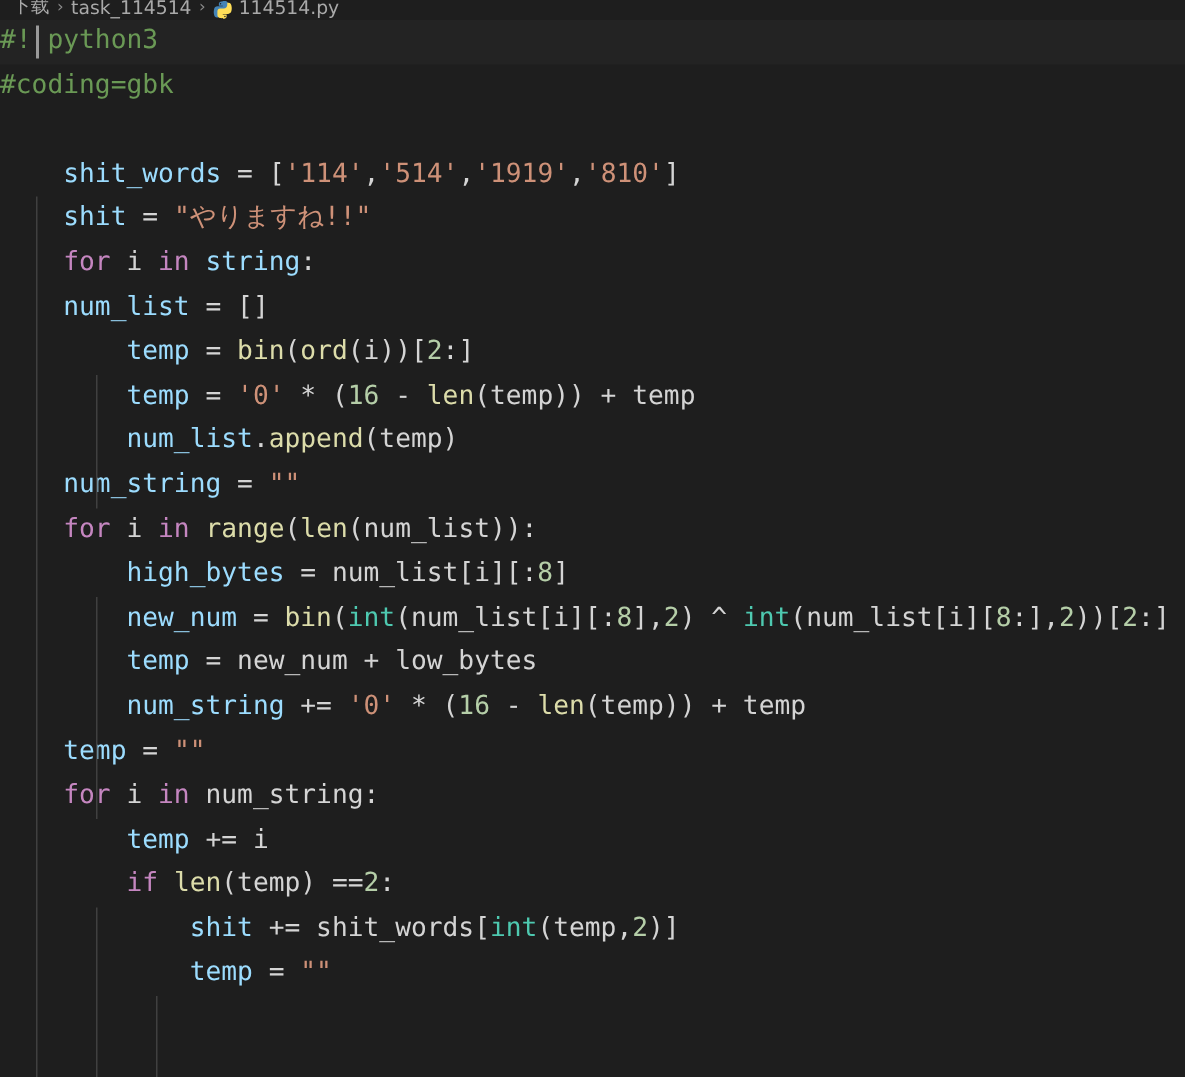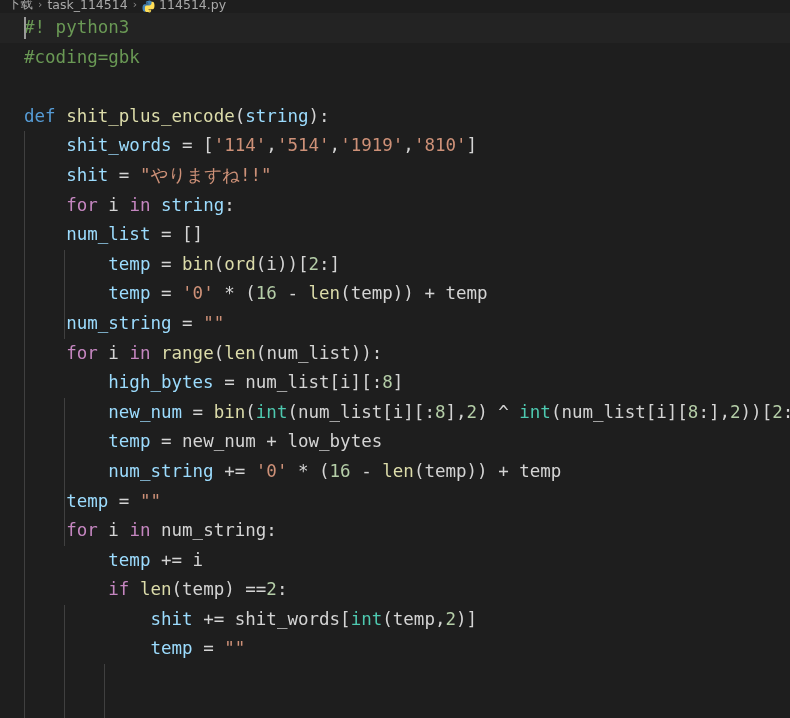--- a/index.html
+++ b/index.html
@@ -62,21 +62,20 @@
     position: relative;
     padding-top: 0px;
   }
 
   .line {
     position: relative;
     height: 29.6px;
     line-height: 29.6px;
     font-size: 17.5px;
     white-space: pre;
-    padding-left: 24px;
     color: #d4d4d4;
     letter-spacing: 0px;
   }
   .line.current {
     background: #232323;
     box-shadow: inset 0 0 0 0px #282828;
   }
 
   
   .guide {
@@ -122,27 +121,27 @@
     </svg>
   </span>
   <span class="crumb">114514.py</span>
 </div>
 
 <div id="editor">
   <div class="code-area" id="code-area">
       <div class="line current"><span class="t-com">#! python3</span></div>
       <div class="line"><span class="t-com">#coding=gbk</span></div>
       <div class="line">&nbsp;</div>
-      <div class="line"><span class="t-def">def</span><span class="t-pl"> </span><span class="t-fn">shit_plus_encode</span><span class="t-pl">(</span><span class="t-var">string</span><span class="t-pl">):</span></div>
       <div class="line"><span>    </span><span class="t-var">shit_words</span><span class="t-pl"> = [</span><span class="t-str">'114'</span><span class="t-pl">,</span><span class="t-str">'514'</span><span class="t-pl">,</span><span class="t-str">'1919'</span><span class="t-pl">,</span><span class="t-str">'810'</span><span class="t-pl">]</span></div>
       <div class="line"><span>    </span><span class="t-var">shit</span><span class="t-pl"> = </span><span class="t-str">"やりますね!!"</span></div>
       <div class="line"><span>    </span><span class="t-kw">for</span><span class="t-pl"> i </span><span class="t-kw">in</span><span class="t-pl"> </span><span class="t-var">string</span><span class="t-pl">:</span></div>
       <div class="line"><span>    </span><span class="t-var">num_list</span><span class="t-pl"> = []</span></div>
       <div class="line"><span>        </span><span class="t-var">temp</span><span class="t-pl"> = </span><span class="t-fn">bin</span><span class="t-pl">(</span><span class="t-fn">ord</span><span class="t-pl">(i))[</span><span class="t-num">2</span><span class="t-pl">:]</span></div>
       <div class="line"><span>        </span><span class="t-var">temp</span><span class="t-pl"> = </span><span class="t-str">'0'</span><span class="t-pl"> * (</span><span class="t-num">16</span><span class="t-pl"> - </span><span class="t-fn">len</span><span class="t-pl">(temp)) + temp</span></div>
+      <div class="line"><span>        </span><span class="t-var">num_list</span><span class="t-pl">.</span><span class="t-fn">append</span><span class="t-pl">(temp)</span></div>
       <div class="line"><span>    </span><span class="t-var">num_string</span><span class="t-pl"> = </span><span class="t-str">""</span></div>
       <div class="line"><span>    </span><span class="t-kw">for</span><span class="t-pl"> i </span><span class="t-kw">in</span><span class="t-pl"> </span><span class="t-fn">range</span><span class="t-pl">(</span><span class="t-fn">len</span><span class="t-pl">(num_list)):</span></div>
       <div class="line"><span>        </span><span class="t-var">high_bytes</span><span class="t-pl"> = num_list[i][:</span><span class="t-num">8</span><span class="t-pl">]</span></div>
       <div class="line"><span>        </span><span class="t-var">new_num</span><span class="t-pl"> = </span><span class="t-fn">bin</span><span class="t-pl">(</span><span class="t-cls">int</span><span class="t-pl">(num_list[i][:</span><span class="t-num">8</span><span class="t-pl">],</span><span class="t-num">2</span><span class="t-pl">) ^ </span><span class="t-cls">int</span><span class="t-pl">(num_list[i][</span><span class="t-num">8</span><span class="t-pl">:],</span><span class="t-num">2</span><span class="t-pl">))[</span><span class="t-num">2</span><span class="t-pl">:]</span></div>
       <div class="line"><span>        </span><span class="t-var">temp</span><span class="t-pl"> = new_num + low_bytes</span></div>
       <div class="line"><span>        </span><span class="t-var">num_string</span><span class="t-pl"> += </span><span class="t-str">'0'</span><span class="t-pl"> * (</span><span class="t-num">16</span><span class="t-pl"> - </span><span class="t-fn">len</span><span class="t-pl">(temp)) + temp</span></div>
       <div class="line"><span>    </span><span class="t-var">temp</span><span class="t-pl"> = </span><span class="t-str">""</span></div>
       <div class="line"><span>    </span><span class="t-kw">for</span><span class="t-pl"> i </span><span class="t-kw">in</span><span class="t-pl"> num_string:</span></div>
       <div class="line"><span>        </span><span class="t-var">temp</span><span class="t-pl"> += i</span></div>
       <div class="line"><span>        </span><span class="t-kw">if</span><span class="t-pl"> </span><span class="t-fn">len</span><span class="t-pl">(temp) ==</span><span class="t-num">2</span><span class="t-pl">:</span></div>

